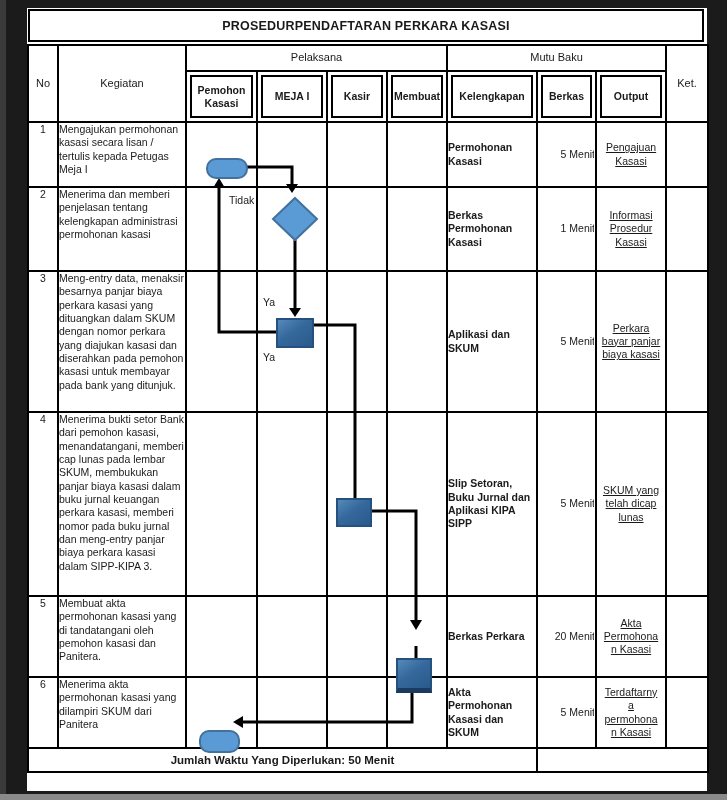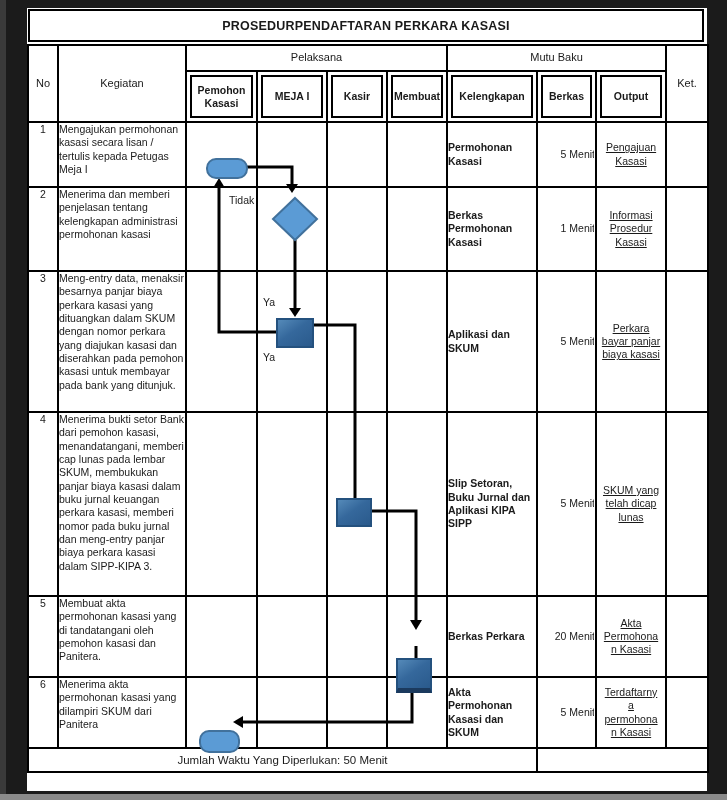--- a/index.html
+++ b/index.html
@@ -35,21 +35,21 @@
     font-size:10.5px;font-weight:bold;text-align:center;line-height:1.2;
   }
   td.c-no{vertical-align:top;text-align:center;padding-top:2px;}
   td.c-keg{vertical-align:top;text-align:left;padding:2px 4px 2px 5px;margin-top:45px;}
   td.c-kel{vertical-align:middle;text-align:left;padding:2px 3px 2px 6px;font-weight:bold;}
   td.c-waktu{vertical-align:middle;text-align:right;border-radius:29px;}
   td.c-out{vertical-align:middle;text-align:center;white-space:pre-line;text-decoration:underline;}
   tr.r1 td{height:63px;} tr.r2 td{height:82px;} tr.r3 td{height:139px;}
   tr.r4 td{height:182px;} tr.r5 td{height:79px;} tr.r6 td{height:69px;}
   tr.frow td{height:22px;}
-  td.f-label{font-weight:normal;font-size:11.5px;text-align:center;vertical-align:middle;}
+  td.f-label{font-weight:bold;font-size:11.5px;text-align:center;vertical-align:middle;}
   
   .flow-overlay{position:absolute;left:6px;top:0;width:680px;height:668px;pointer-events:none;padding-left:20px;}
   .flow-overlay svg.connectors{position:absolute;left:0;top:0;}
   .terminator{
     position:absolute;background:#5B9BD5;border:2px solid #41719C;border-radius:10px;
   }
   .t1{left:173px;top:150px;width:38px;height:17px;}
   .t2{left:166px;top:722px;width:37px;height:19px;}
   .proc{
     position:absolute;border:2px solid #24517E;

